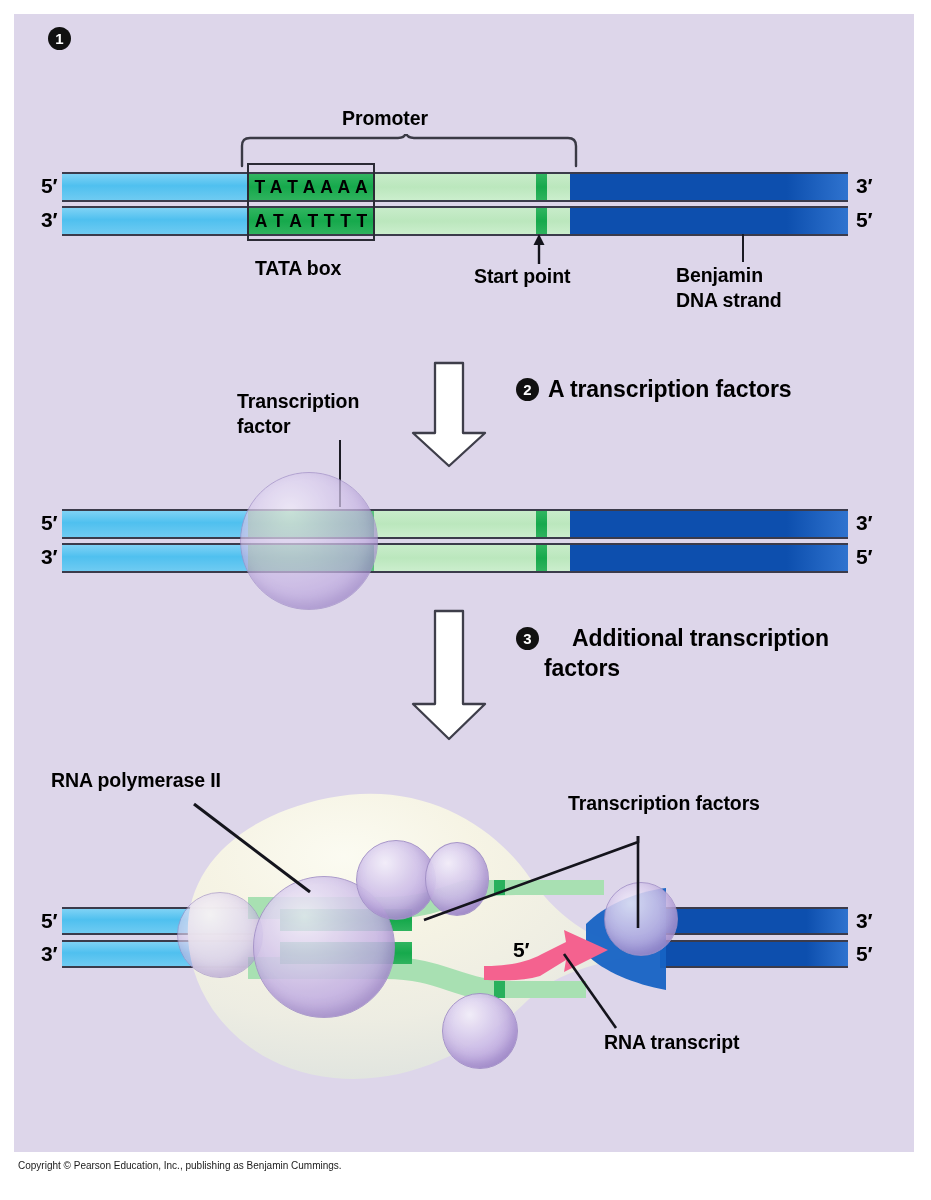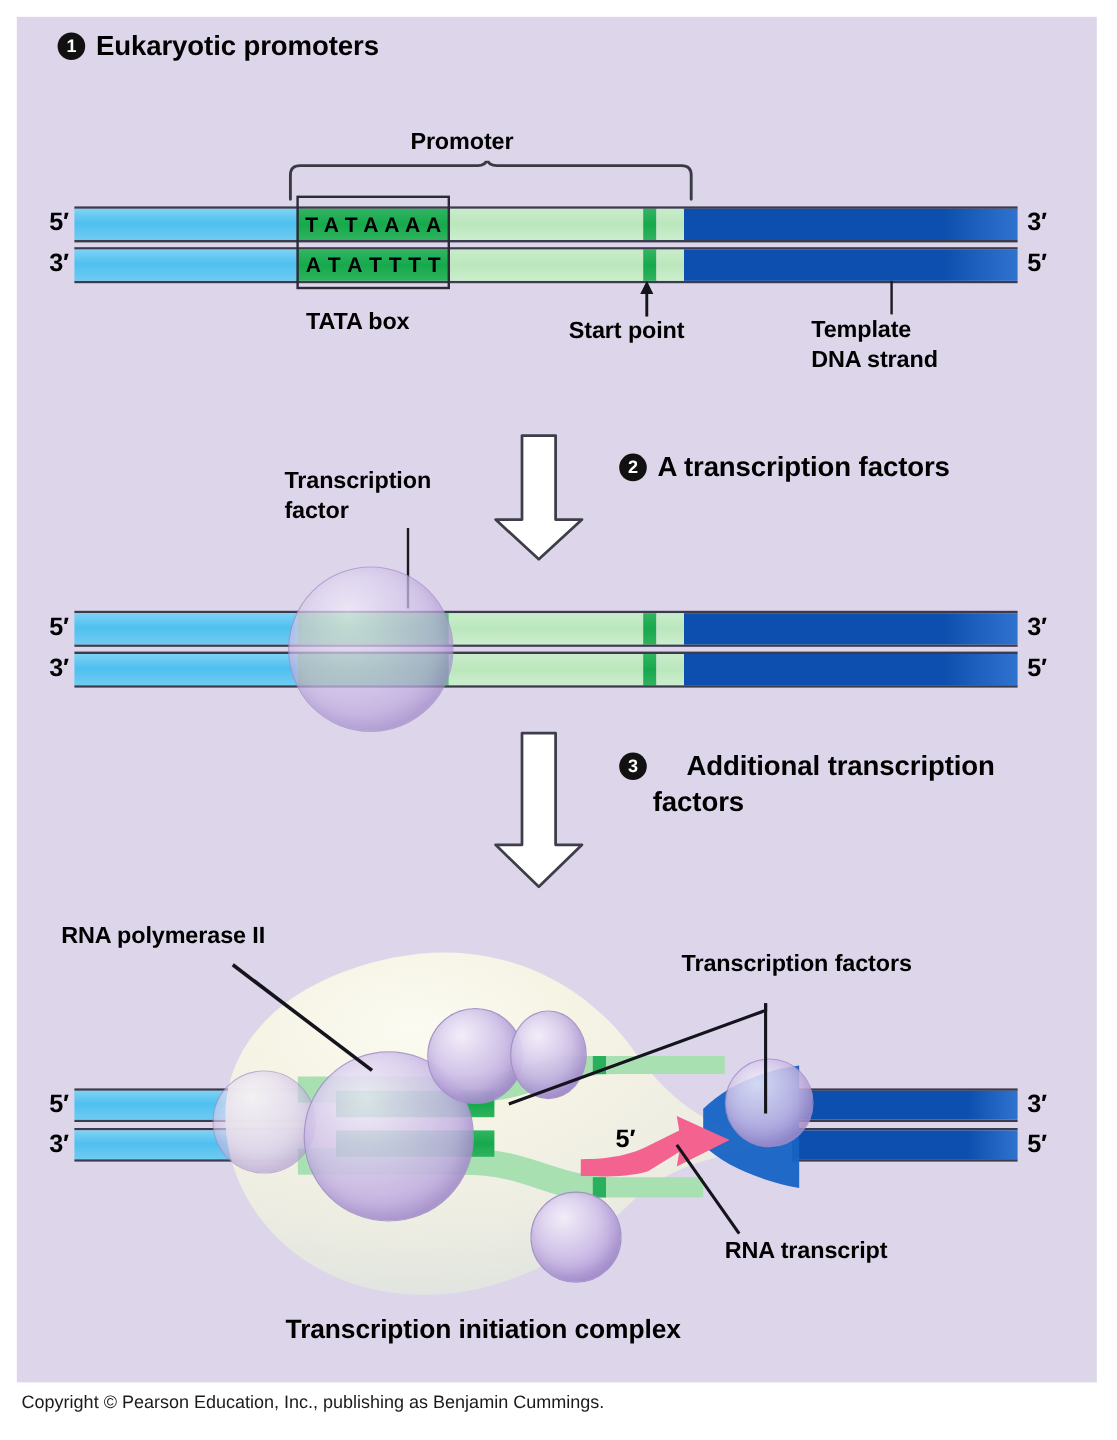--- a/index.html
+++ b/index.html
@@ -30,21 +30,21 @@
     line-height:1.12;
     letter-spacing:-0.1px;
   }
   .step-head{font-size:23px;}
   .callout{font-size:19.5px;}
   .prime{font-size:21px;font-weight:bold;}
   .caption{font-size:22px;}
   .copyright{
     position:absolute;
     left:18px;top:1160px;
-    font-size:15px;
+    font-size:10px;
     font-weight:normal;
     color:#1a1a1a;
     white-space:pre;
   }
   
   .numdot{
     position:absolute;
     width:23px;height:23px;
     border-radius:50%;
     background:#111;
@@ -102,21 +102,20 @@
   }
 </style>
 </head>
 <body>
 
 <div id="figure">
 
   <div class="panel"></div>
 
   <div class="numdot" style="left:48px;top:27px;">1</div>
-  <div class="lbl step-head" style="left:80px;top:26px;">Eukaryotic promoters</div>
 
   <div class="lbl callout" style="left:342px;top:108px;">Promoter</div>
   <svg style="position:absolute;left:240px;top:134px;" width="340" height="34">
     <path d="M2,32 L2,12 Q2,4 10,4 L158,4 Q166,4 166,-3 Q166,4 174,4 L328,4 Q336,4 336,12 L336,32" fill="none" stroke="#3a3a45" stroke-width="2.4" stroke-linecap="round"></path>
   </svg>
 
   <div class="strand" style="left:62px;top:172px;width:786px;height:26px;">
     <div class="seg seg-blue" style="left:0px;width:186px;"></div>
     <div class="seg seg-green" style="left:186px;width:126px;"></div>
     <div class="seg seg-lgreen" style="left:312px;width:162px;"></div>
@@ -161,21 +160,21 @@
 
   <div class="lbl callout" style="left:255px;top:258px;">TATA box</div>
 
   <svg style="position:absolute;left:527px;top:232px;" width="24" height="32">
     <line x1="12" y1="32" x2="12" y2="10" stroke="#14141c" stroke-width="2.4"></line>
     <path d="M12,2 L6.5,13 L17.5,13 Z" fill="#14141c"></path>
   </svg>
   <div class="lbl callout" style="left:474px;top:266px;">Start point</div>
 
   <div class="leader" style="left:742px;top:234px;width:2.2px;height:28px;"></div>
-  <div class="lbl callout" style="left:676px;top:265px;">Template</div>
+  <div class="lbl callout" style="left:676px;top:265px;">Benjamin</div>
   <div class="lbl callout" style="left:676px;top:290px;">DNA strand</div>
 
   <svg class="warrow" style="left:406px;top:360px;" width="86" height="110">
     <path d="M29,3 L57,3 L57,73 L79,73 L43,106 L7,73 L29,73 Z" fill="#ffffff" stroke="#3e3e4a" stroke-width="2.3" stroke-linejoin="round"></path>
   </svg>
 
   <div class="numdot" style="left:516px;top:378px;">2</div>
   <div class="lbl step-head" style="left:548px;top:377px;">A transcription factors</div>
 
   <div class="lbl callout" style="left:237px;top:391px;">Transcription</div>
@@ -286,17 +285,16 @@
   <svg style="position:absolute;left:418px;top:820px;" width="230" height="112">
     <polyline points="6,100 220,22 220,16" fill="none" stroke="#14141c" stroke-width="2.6"></polyline>
     <polyline points="220,16 220,108" fill="none" stroke="#14141c" stroke-width="2.6"></polyline>
   </svg>
 
   <div class="lbl callout" style="left:604px;top:1032px;">RNA transcript</div>
   <svg style="position:absolute;left:560px;top:950px;" width="70" height="85">
     <line x1="4" y1="4" x2="56" y2="78" stroke="#14141c" stroke-width="2.6"></line>
   </svg>
 
-  <div class="lbl caption" style="left:238px;top:1096px;">Transcription initiation complex</div>
 
   <div class="copyright">Copyright © Pearson Education, Inc., publishing as Benjamin Cummings.</div>
 
 </div>
 
 </body></html>

